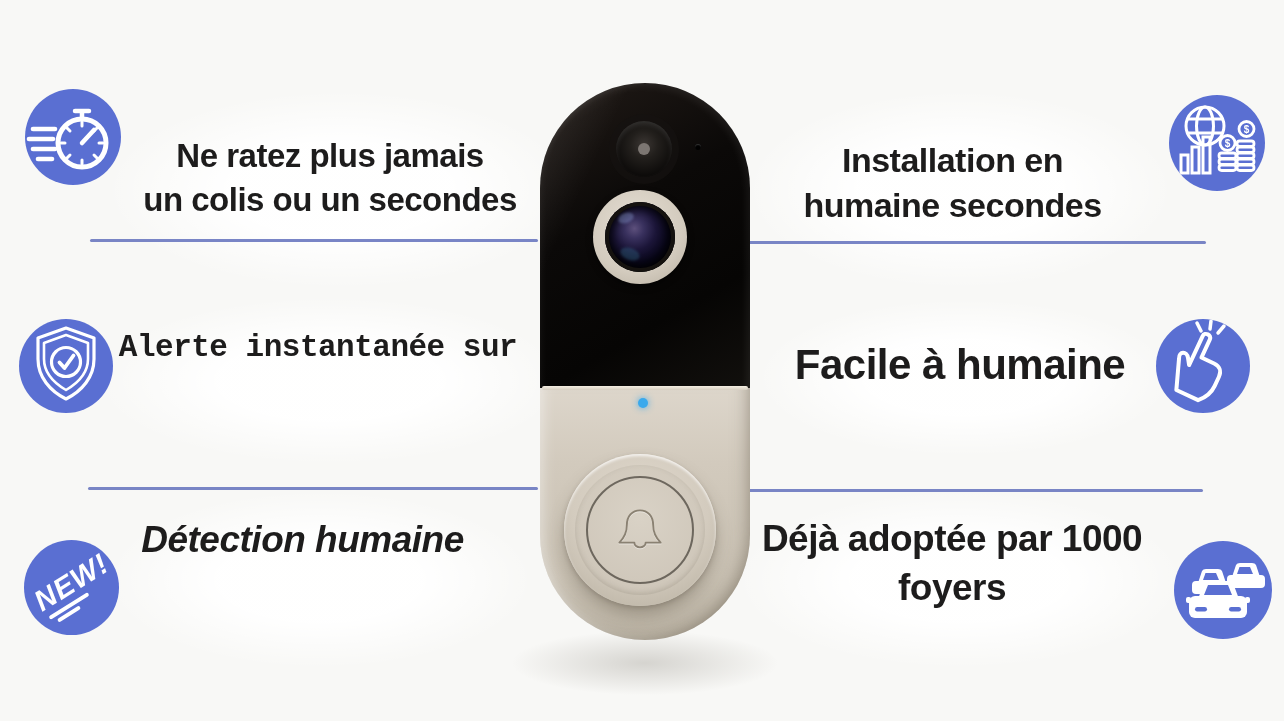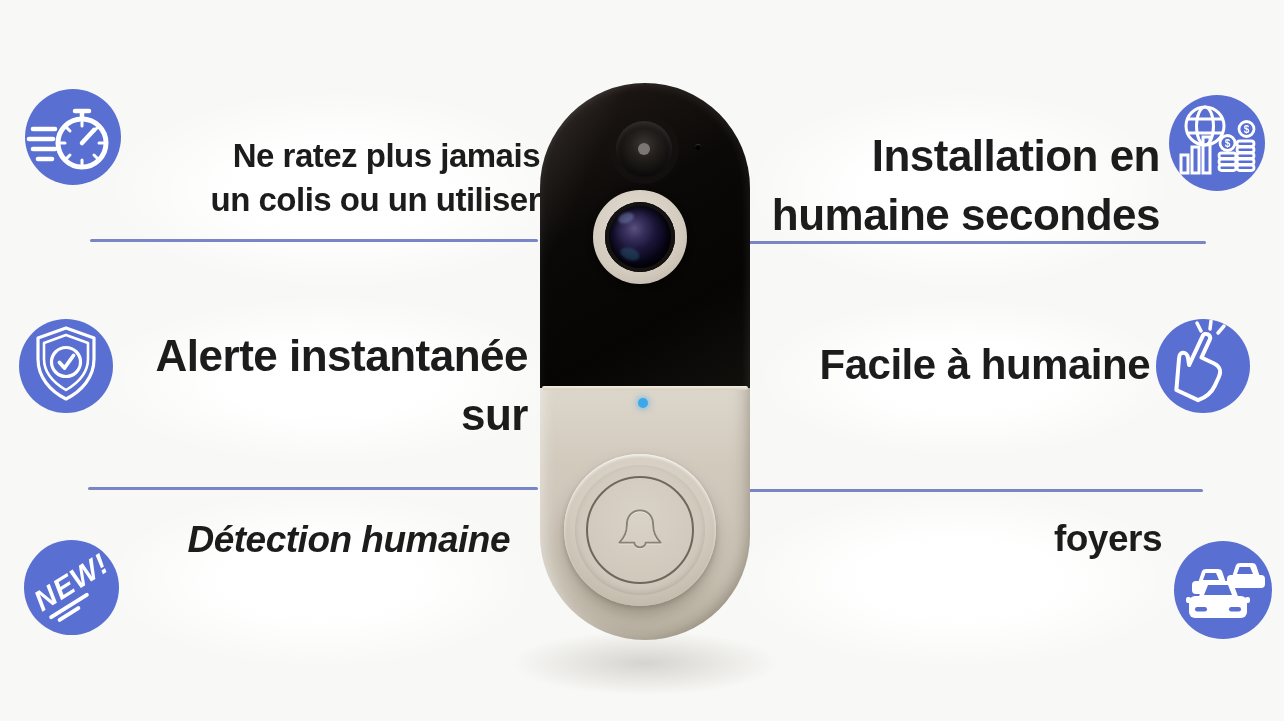--- a/index.html
+++ b/index.html
@@ -4,29 +4,29 @@
 <style>
   html,body{margin:0;padding:0;background:#e8e8e8;}
   .canvas{
     position:relative;width:1284px;height:721px;margin:0 auto;
     background:#f8f8f6;overflow:hidden;
     font-family:"Liberation Sans",sans-serif;
   }
   .glow{position:absolute;z-index:0;border-radius:50%;
     background:radial-gradient(ellipse at center, rgba(255,255,255,.95) 35%, rgba(255,255,255,0) 72%);}
   .divider{position:absolute;z-index:1;height:3px;background:#6a78c0;border-radius:2px;opacity:.9;}
-  .feature-text{position:absolute;z-index:3;font-weight:700;text-align:right;color:#1d1c1c;letter-spacing:-0.5px;line-height:1.33;}
+  .feature-text{position:absolute;z-index:3;font-weight:700;text-align:center;color:#1d1c1c;letter-spacing:-0.5px;line-height:1.33;}
   .feature-text span{display:block;}
   .icon-circle{position:absolute;z-index:3;border-radius:50%;background:#5a6fd2;display:flex;align-items:center;justify-content:center;overflow:hidden;}
   .icon-circle svg{width:100%;height:100%;display:block;}
 
   
   #text-never-miss{left:120px;top:134px;width:420px;font-size:33px;}
-  #text-installation{left:745px;top:127px;width:415px;font-size:44px;}
-  #text-instant-alert{left:108px;top:327px;width:420px;font-size:44px;}
+  #text-installation{left:745px;top:138px;width:415px;font-size:34px;}
+  #text-instant-alert{left:108px;top:327px;width:420px;font-size:31px;font-family:Liberation Mono, monospace;}
   #text-easy{left:770px;top:337px;width:380px;font-size:42px;}
   #text-human-detection{left:95px;top:515px;width:415px;font-size:37px;font-style:italic;}
   #text-adopted{left:742px;top:514px;width:420px;font-size:37px;}
 
   
   #icon-never-miss{left:25px;top:89px;width:96px;height:96px;}
   #icon-installation{left:1169px;top:95px;width:96px;height:96px;}
   #icon-instant-alert{left:19px;top:319px;width:94px;height:94px;}
   #icon-easy{left:1156px;top:319px;width:94px;height:94px;}
   #icon-new{left:24px;top:540px;width:95px;height:95px;}
@@ -205,36 +205,37 @@
       <path d="M30 54 L34 44 L54 44 L58 54 Z" fill="#5a6fd2"></path>
       <rect x="12" y="56" width="5" height="6" rx="2" fill="#fff"></rect>
       <rect x="71" y="56" width="5" height="6" rx="2" fill="#fff"></rect>
       <rect x="21" y="66" width="12" height="4.5" rx="2.2" fill="#5a6fd2"></rect>
       <rect x="55" y="66" width="12" height="4.5" rx="2.2" fill="#5a6fd2"></rect>
     </svg>
   </div>
 
   <div class="feature-text" id="text-never-miss">
     <span>Ne ratez plus jamais</span>
-    <span>un colis ou un utiliser</span>
+    <span>un colis ou un secondes</span>
   </div>
   <div class="feature-text" id="text-installation">
     <span>Installation en</span>
     <span>humaine secondes</span>
   </div>
   <div class="feature-text" id="text-instant-alert">
     <span>Alerte instantanée sur</span>
   </div>
   <div class="feature-text" id="text-easy">
     <span>Facile à humaine</span>
   </div>
   <div class="feature-text" id="text-human-detection">
     <span>Détection humaine</span>
   </div>
   <div class="feature-text" id="text-adopted">
+    <span>Déjà adoptée par 1000</span>
     <span>foyers</span>
   </div>
 
   <div class="device-shadow"></div>
   <div class="device">
     <div class="panel-black"></div>
     <div class="panel-gloss"></div>
     <div class="body-beige"></div>
     <div class="body-edge"></div>
     <div class="sensor"></div>

